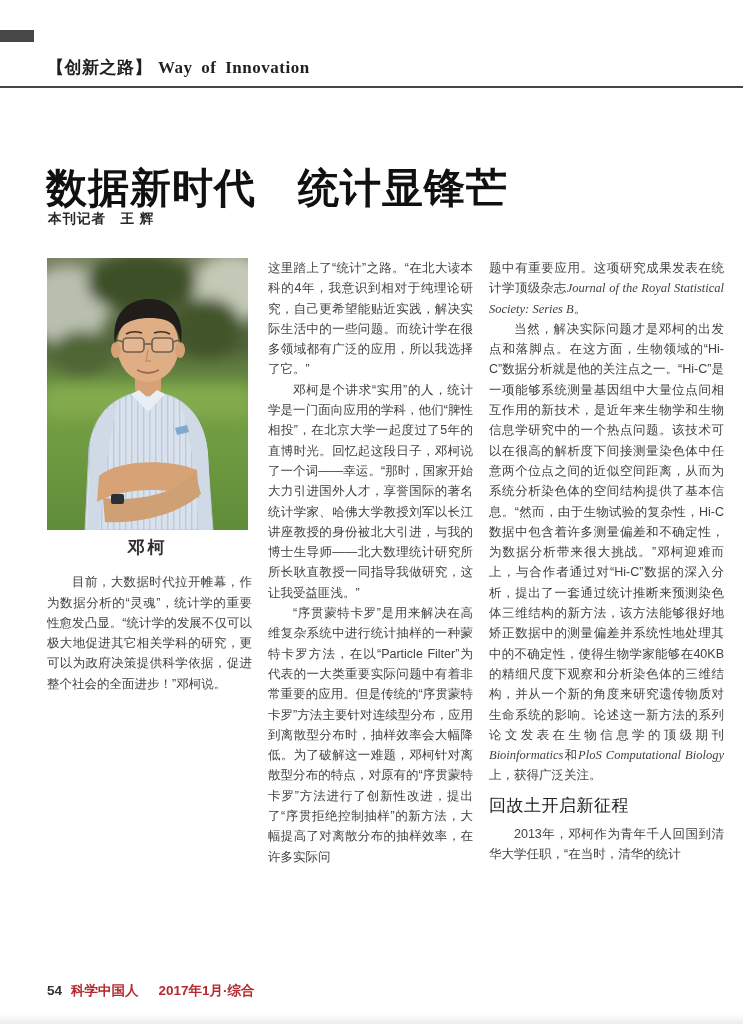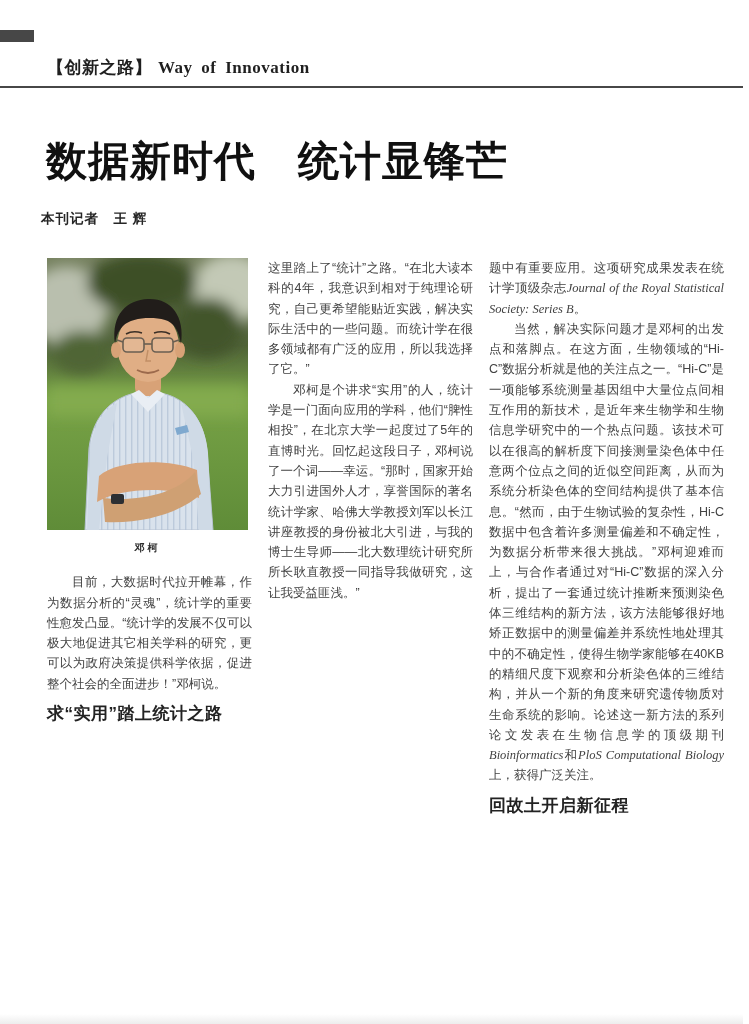--- a/index.html
+++ b/index.html
@@ -8,40 +8,40 @@
 
   
   .corner-mark{position:absolute;left:0;top:30px;width:34px;height:12px;background:#2e2e2e;opacity:.88;filter:blur(.4px);}
 
   
   .kicker{position:absolute;left:47px;top:56px;font-size:17px;font-weight:bold;color:#1f1f1f;letter-spacing:.5px;}
   .kicker .en{font-family:"Liberation Serif","DejaVu Serif",serif;margin-left:6px;word-spacing:4px;}
   .rule{position:absolute;left:0;top:86px;width:749px;height:2px;background:#474747;}
 
   
-  .title{position:absolute;left:46px;top:134px;font-size:41px;font-weight:bold;color:#101010;
+  .title{position:absolute;left:46px;top:161px;font-size:41px;font-weight:bold;color:#101010;
          font-family:"Liberation Serif","DejaVu Serif",serif;letter-spacing:1px;white-space:nowrap;}
-  .byline{position:absolute;left:41px;top:210px;font-size:13.5px;font-weight:bold;color:#262626;letter-spacing:1px;}
+  .byline{position:absolute;left:48px;top:210px;font-size:13.5px;font-weight:bold;color:#262626;letter-spacing:1px;}
 
   
   .columns{position:absolute;left:47px;top:258px;display:flex;gap:16px;align-items:flex-start;}
   .col{font-size:12.5px;line-height:20.3px;text-align:justify;text-justify:inter-ideograph;color:#424242;}
   .col-1{width:205px;}
   .col-2{width:205px;}
   .col-3{width:235px;}
   .col p{margin:0;}
   .col p.indent{text-indent:2em;}
   .col h3.col-heading{margin:9px 0 7px 0;font-size:17px;line-height:22px;color:#222;
-         font-weight:bold;text-align:left;text-indent:0;letter-spacing:.5px;}
+         font-weight:normal;text-align:left;text-indent:0;letter-spacing:.5px;}
   .it{font-style:italic;font-family:"Liberation Serif","DejaVu Serif",serif;}
 
   
   .photo-block{width:201px;margin-bottom:14px;}
   .photo-frame{width:201px;height:272px;display:block;}
-  .photo-caption{display:block;text-align:center;font-size:10px;color:#2e2e2e;
+  .photo-caption{display:block;text-align:center;font-size:17px;color:#2e2e2e;
          letter-spacing:3px;margin-top:8px;font-weight:bold;}
 
   
   .footer{position:absolute;left:47px;top:982px;display:flex;align-items:baseline;
           font-size:13.5px;font-weight:bold;}
   .page-num{color:#333;margin-right:9px;}
   .footer .mag{margin-right:20px;}
   .footer .red{color:#b5282d;}
 
   
@@ -129,32 +129,38 @@
 
             <rect x="64" y="236" width="13" height="10" rx="2" fill="#2c2f33"></rect>
 
             <path d="M128 170 l12 -3 l2 7 l-12 3 z" fill="#7fa9cf"></path>
           </g>
         </svg>
         <span class="photo-caption">邓柯</span>
       </div>
       <div>
           <p class="indent"><span>目前，大数据时代拉开帷幕，作为数据分析的“灵魂”，统计学的重要性愈发凸显。“统计学的发展不仅可以极大地促进其它相关学科的研究，更可以为政府决策提供科学依据，促进整个社会的全面进步！”邓柯说。</span></p>
-          <h3 class="col-heading">求“实用”踏上统计之路</h3>
         </div>
     </div>
 
     <div class="col col-2">
         <p class=""><span>这里踏上了“统计”之路。“在北大读本科的4年，我意识到相对于纯理论研究，自己更希望能贴近实践，解决实际生活中的一些问题。而统计学在很多领域都有广泛的应用，所以我选择了它。”</span></p>
         <p class="indent"><span>邓柯是个讲求“实用”的人，统计学是一门面向应用的学科，他们“脾性相投”，在北京大学一起度过了5年的直博时光。回忆起这段日子，邓柯说了一个词——幸运。“那时，国家开始大力引进国外人才，享誉国际的著名统计学家、哈佛大学教授刘军以长江讲座教授的身份被北大引进，与我的博士生导师——北大数理统计研究所所长耿直教授一同指导我做研究，这让我受益匪浅。”</span></p>
+        <p class="indent"><span>“序贯蒙特卡罗”是用来解决在高维复杂系统中进行统计抽样的一种蒙特卡罗方法，在以“Particle Filter”为代表的一大类重要实际问题中有着非常重要的应用。但是传统的“序贯蒙特卡罗”方法主要针对连续型分布，应用到离散型分布时，抽样效率会大幅降低。为了破解这一难题，邓柯针对离散型分布的特点，对原有的“序贯蒙特卡罗”方法进行了创新性改进，提出了“序贯拒绝控制抽样”的新方法，大幅提高了对离散分布的抽样效率，在许多实际问</span></p>
       </div>
 
     <div class="col col-3">
         <p class=""><span>题中有重要应用。这项研究成果发表在统计学顶级杂志</span><span class="it">Journal of the Royal Statistical Society: Series B</span><span>。</span></p>
         <p class="indent"><span>当然，解决实际问题才是邓柯的出发点和落脚点。在这方面，生物领域的“Hi-C”数据分析就是他的关注点之一。“Hi-C”是一项能够系统测量基因组中大量位点间相互作用的新技术，是近年来生物学和生物信息学研究中的一个热点问题。该技术可以在很高的解析度下间接测量染色体中任意两个位点之间的近似空间距离，从而为系统分析染色体的空间结构提供了基本信息。“然而，由于生物试验的复杂性，Hi-C数据中包含着许多测量偏差和不确定性，为数据分析带来很大挑战。”邓柯迎难而上，与合作者通过对“Hi-C”数据的深入分析，提出了一套通过统计推断来预测染色体三维结构的新方法，该方法能够很好地矫正数据中的测量偏差并系统性地处理其中的不确定性，使得生物学家能够在40KB的精细尺度下观察和分析染色体的三维结构，并从一个新的角度来研究遗传物质对生命系统的影响。论述这一新方法的系列论文发表在生物信息学的顶级期刊</span><span class="it">Bioinformatics</span><span>和</span><span class="it">PloS Computational Biology</span><span>上，获得广泛关注。</span></p>
         <h3 class="col-heading">回故土开启新征程</h3>
+        <p class="indent"><span>2013年，邓柯作为青年千人回国到清华大学任职，“在当时，清华的统计</span></p>
       </div>
 
   </div>
 
+  <div class="footer">
+    <span class="page-num">54</span>
+    <span class="red mag">科学中国人</span>
+    <span class="red">2017年1月·综合</span>
+  </div>
 
   <div class="bottom-fade"></div>
 </div>
 
 </body></html>

